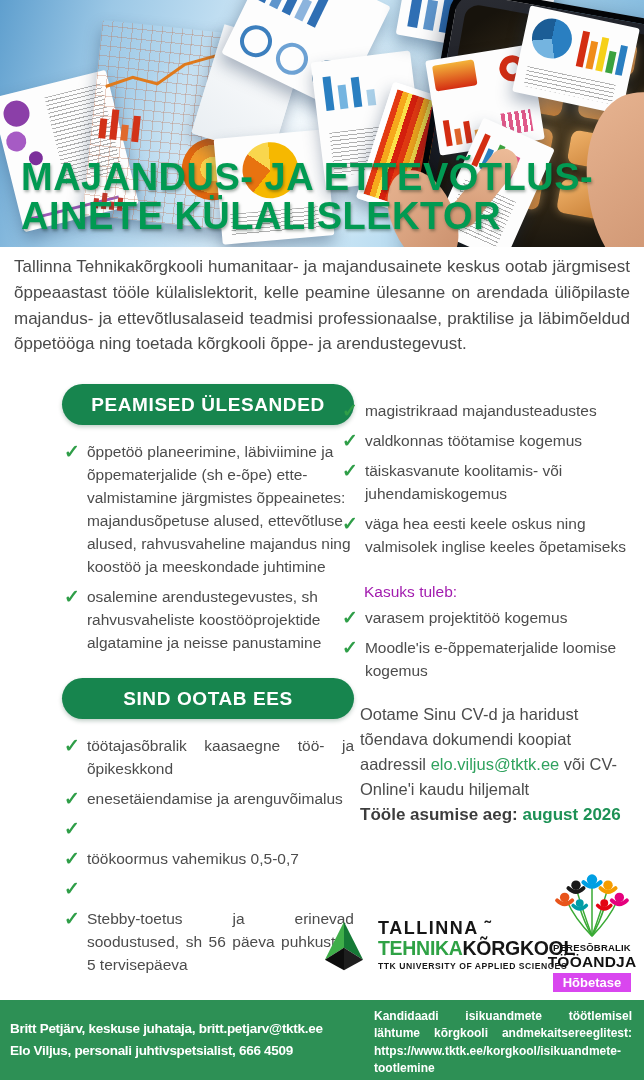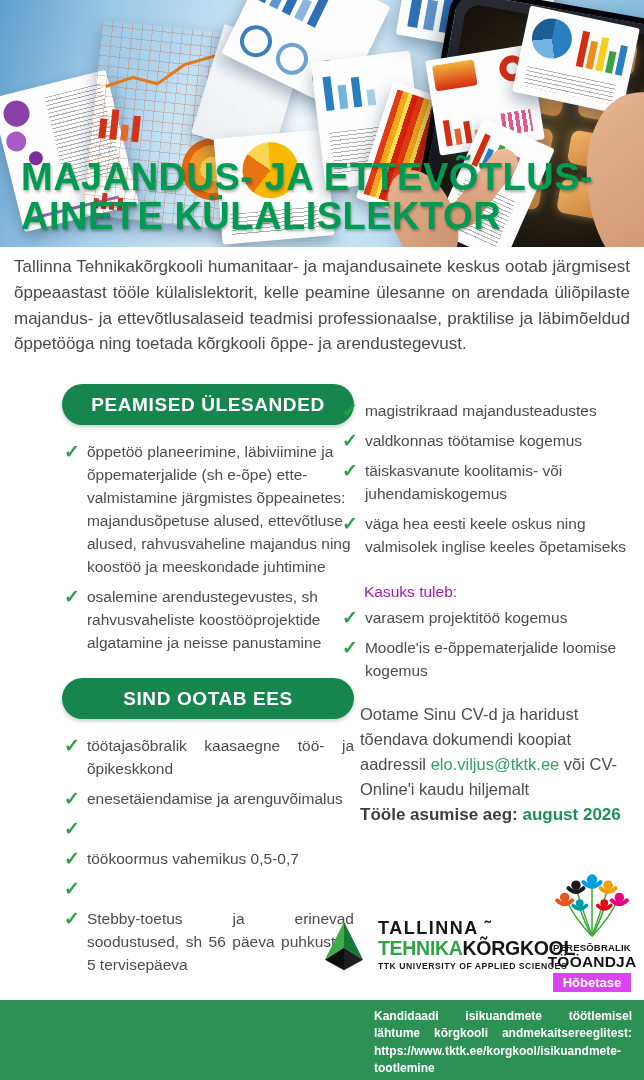--- a/index.html
+++ b/index.html
@@ -345,17 +345,19 @@
         </g>
       </svg>
       <div class="badge-l1">PERESÕBRALIK</div>
       <div class="badge-l2">TÖÖANDJA</div>
       <div class="badge-level">Hõbetase</div>
     </div>
   </div>
 
   <footer class="footer">
     <div class="contacts">
+      <p>Britt Petjärv, keskuse juhataja, britt.petjarv@tktk.ee</p>
+      <p>Elo Viljus, personali juhtivspetsialist, 666 4509</p>
     </div>
     <p class="privacy">Kandidaadi isikuandmete töötlemisel lähtume kõrgkooli andmekaitsereeglitest: https://www.tktk.ee/korgkool/isikuandmete-tootlemine</p>
   </footer>
 
 </div>
 
 </body></html>

